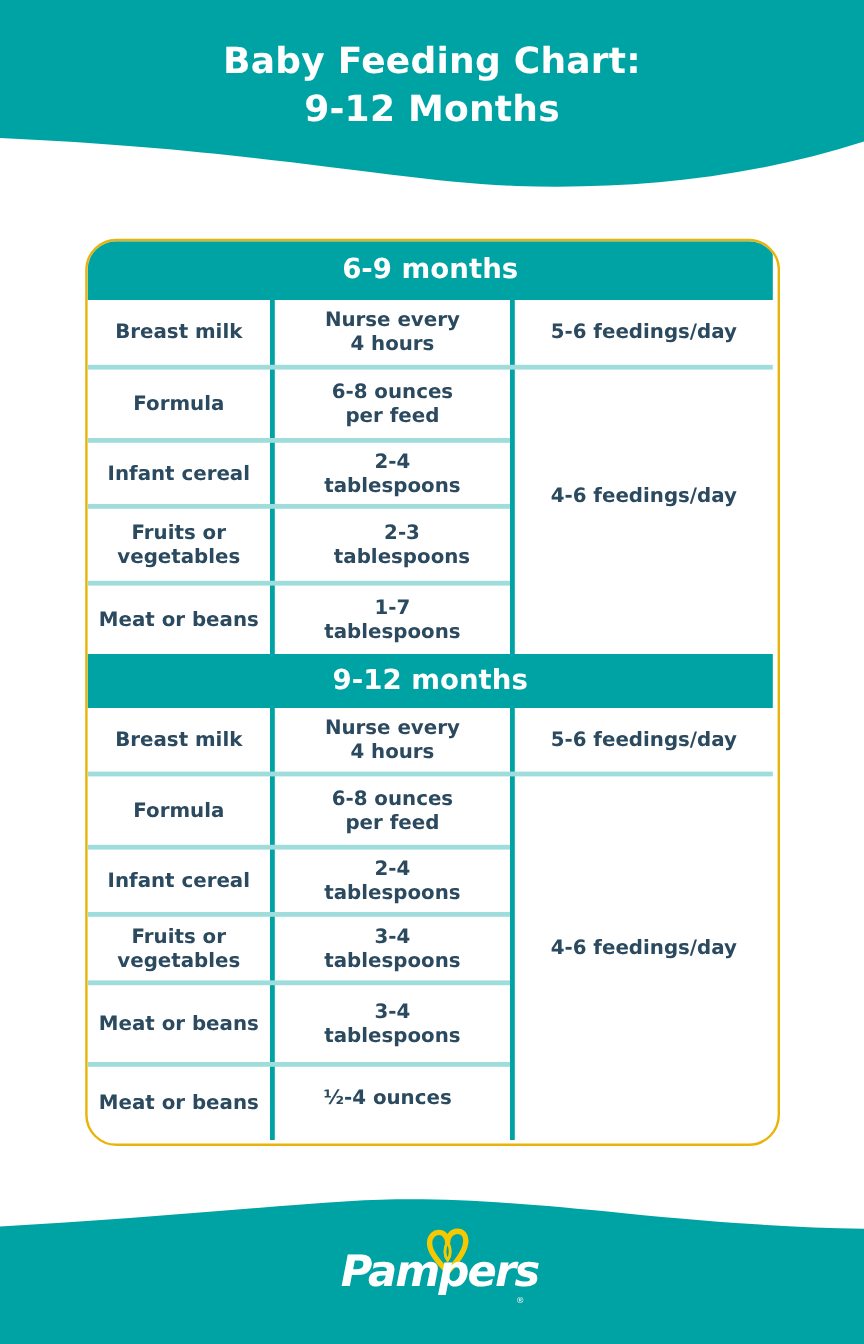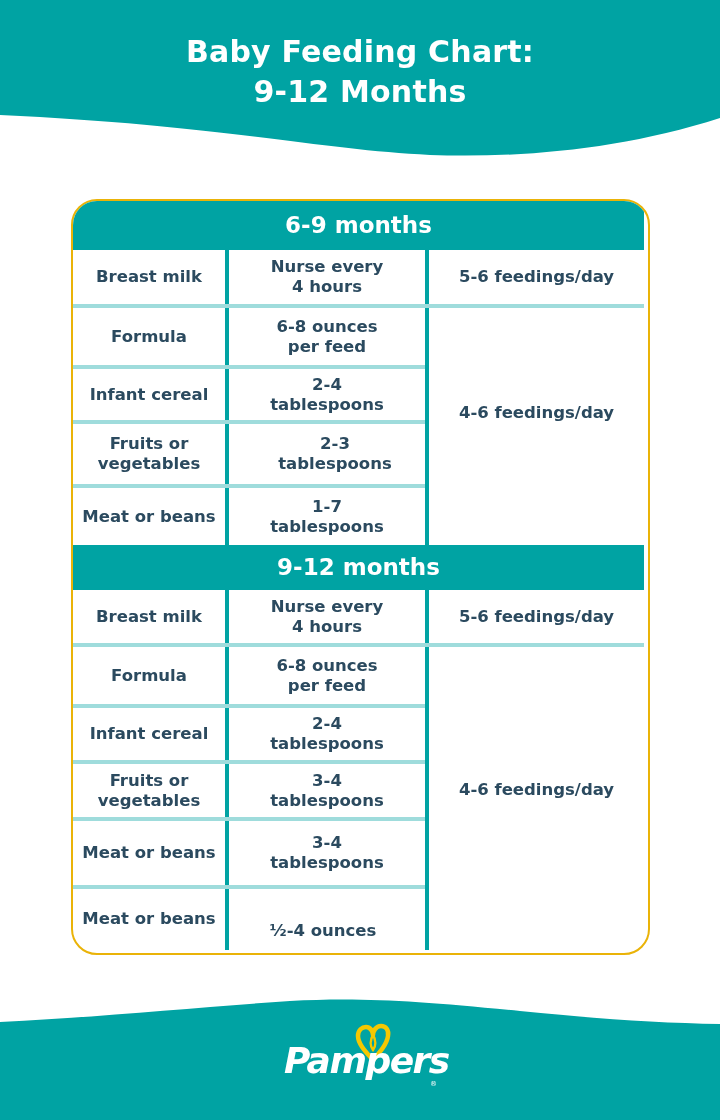--- a/index.html
+++ b/index.html
@@ -155,21 +155,21 @@
     </div>
   <div class="cell" style="left:156px;top:620px;width:196px;height:64px;">
       <span>3-4
 tablespoons</span>
     </div>
   <div class="hline" style="left:0;top:684px;width:352px;"></div>
 
   <div class="cell" style="left:0;top:688px;width:152px;height:60px;">
       <span>Meat or beans</span>
     </div>
-  <div class="cell" style="left:156px;top:700px;width:188px;height:60px;">
+  <div class="cell" style="left:156px;top:684px;width:188px;height:60px;">
       <span>½-4 ounces</span>
     </div>
 </div>
 
 <svg class="footer-wave" viewBox="0 0 720 125" preserveAspectRatio="none">
   <path d="M0,27 C100,22 200,12 290,6 C360,2 420,6 520,16 C600,24 660,28 720,29 L720,125 L0,125 Z" fill="#00a3a3"></path>
 </svg>
 
 <div class="logo">
   <svg class="logo-heart" viewBox="0 0 42 42">

